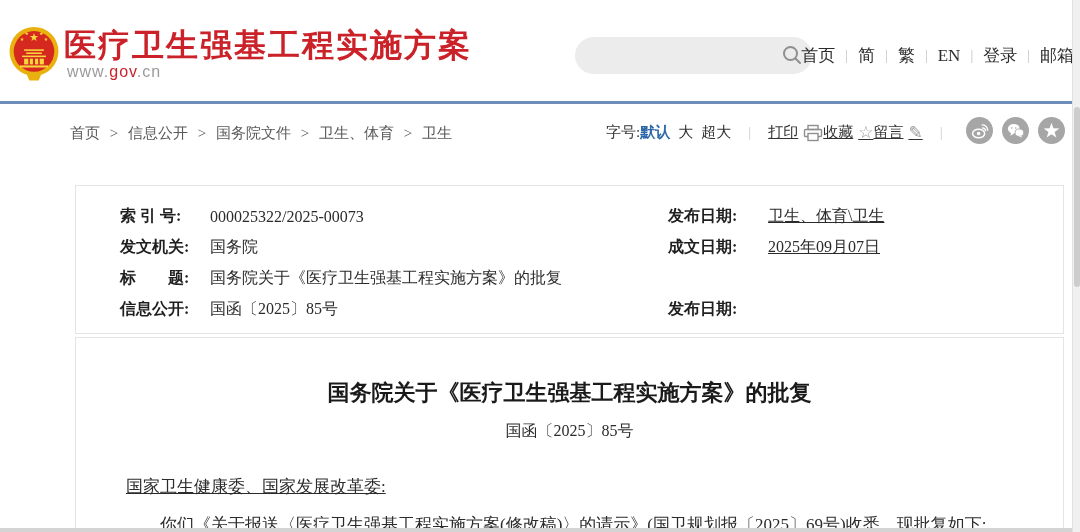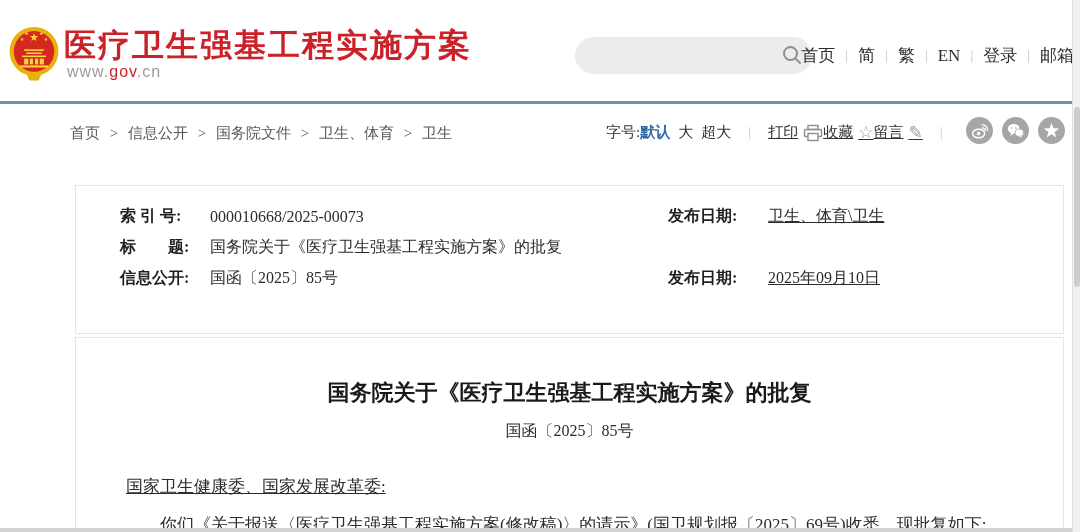--- a/index.html
+++ b/index.html
@@ -188,35 +188,40 @@
         <svg width="19" height="19" viewBox="0 0 22 22">
           <polygon points="0,-10 2.35,-3.24 9.51,-3.09 3.8,1.24 5.88,8.09 0,4 -5.88,8.09 -3.8,1.24 -9.51,-3.09 -2.35,-3.24" transform="translate(11,11.5) scale(0.95)" fill="#fff"></polygon>
         </svg>
       </span>
     </div>
   </div>
 
   <div class="meta-box">
     <div class="meta-row">
       <span class="meta-label l">索 引 号:</span>
-      <span class="meta-value l">000010668/2025-00073</span>
+      <span class="meta-value l">000025322/2025-00073</span>
       <span class="meta-label r">发布日期:</span>
       <span class="meta-value r">卫生、体育\卫生</span>
+    </div>
+    <div class="meta-row">
+      <span class="meta-label l">发文机关:</span>
+      <span class="meta-value l">国务院</span>
+      <span class="meta-label r">成文日期:</span>
+      <span class="meta-value r">2025年09月07日</span>
     </div>
     <div class="meta-row">
       <span class="meta-label l">标　　题:</span>
       <span class="meta-value l">国务院关于《医疗卫生强基工程实施方案》的批复</span>
       <span class="meta-label r"></span>
       <span class="meta-value r"></span>
     </div>
     <div class="meta-row">
       <span class="meta-label l">信息公开:</span>
       <span class="meta-value l">国函〔2025〕85号</span>
       <span class="meta-label r">发布日期:</span>
-      <span class="meta-value r">2025年09月10日</span>
     </div>
   </div>
 
   <div class="content-box">
     <div class="doc-title">国务院关于《医疗卫生强基工程实施方案》的批复</div>
     <div class="doc-number">国函〔2025〕85号</div>
     <div class="doc-salutation">国家卫生健康委、国家发展改革委:</div>
     <div class="doc-paragraph">你们《关于报送〈医疗卫生强基工程实施方案(修改稿)〉的请示》(国卫规划报〔2025〕69号)收悉。现批复如下:</div>
   </div>
 

